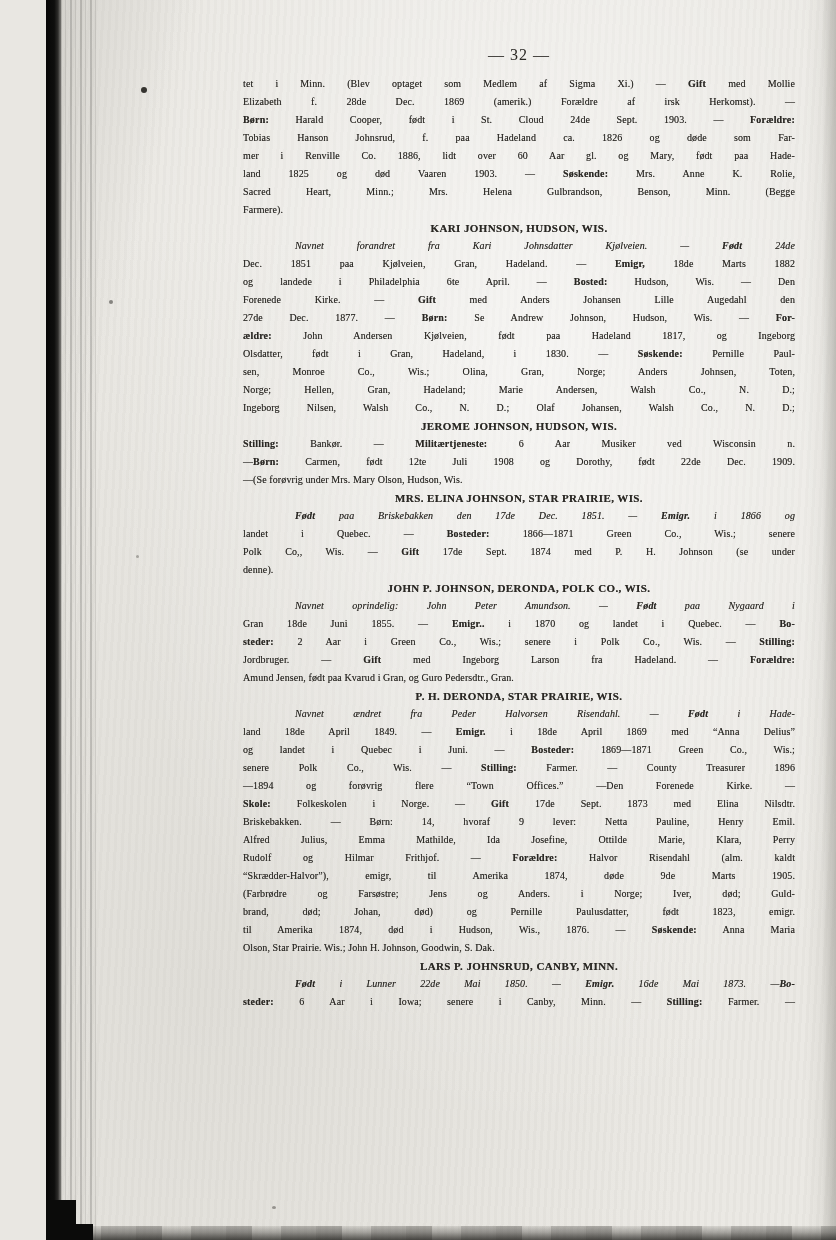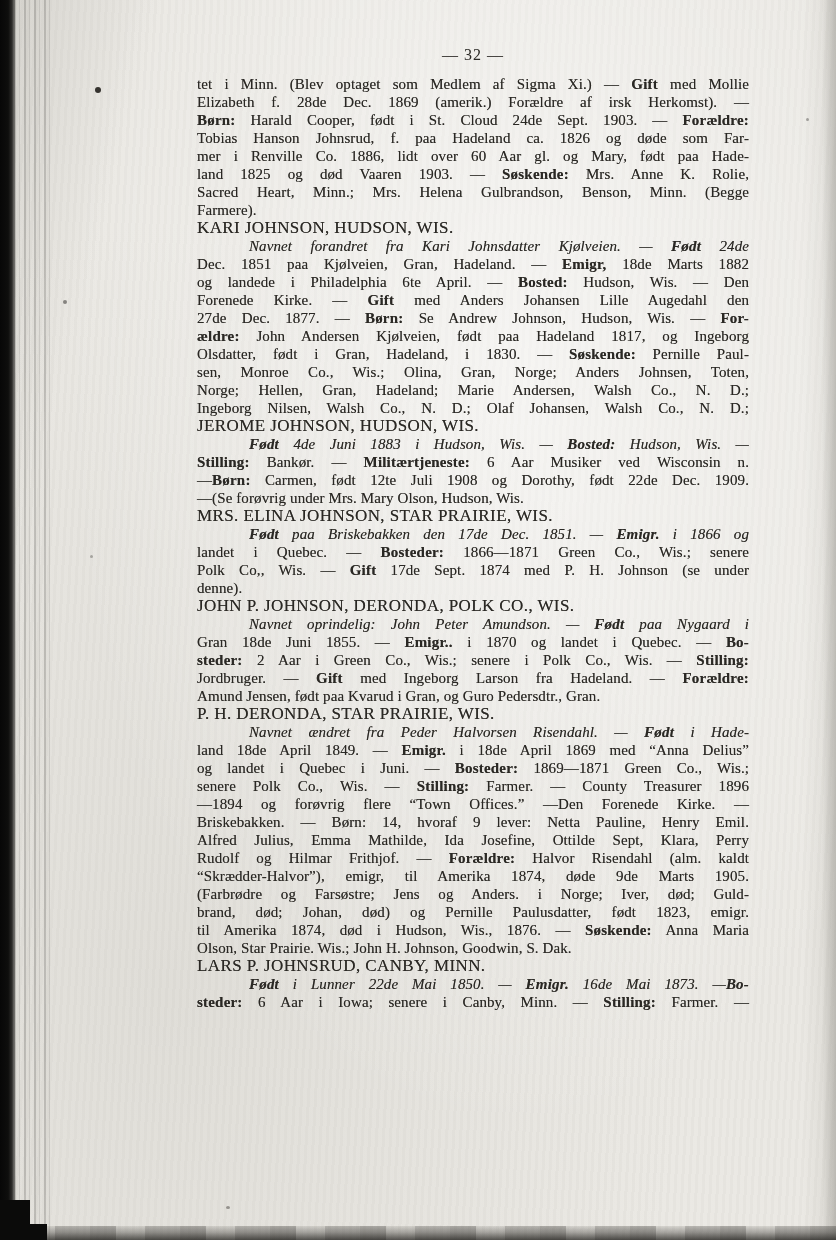--- a/index.html
+++ b/index.html
@@ -10,20 +10,21 @@
   }
   .page{
     position:absolute;inset:0;
     background:
       radial-gradient(ellipse at 62% 30%, rgba(255,255,255,.55), rgba(255,255,255,0) 62%),
       radial-gradient(ellipse at 20% 80%, rgba(190,188,180,.25), rgba(190,188,180,0) 55%),
       linear-gradient(105deg, rgba(175,173,166,.35) 0%, rgba(235,233,228,.0) 14%),
       linear-gradient(to left, rgba(180,178,170,.30) 0%, rgba(235,233,228,0) 4%),
       repeating-linear-gradient(93deg, rgba(120,118,112,.035) 0 3px, rgba(255,255,255,.03) 3px 7px),
       #eae8e3;
+    margin-left: 46px;
   }
   
   .edge-left-bar{
     position:absolute;left:0;top:0;bottom:0;width:15px;
     background:linear-gradient(to right,#070707 0%,#0e0e0d 55%,#2e2d2b 80%,rgba(70,69,66,.55) 100%);
   }
   .edge-left-striations{
     position:absolute;left:14px;top:0;bottom:0;width:36px;
     background:
       repeating-linear-gradient(to right,
@@ -50,33 +51,33 @@
     position:absolute;left:197px;top:0;width:552px;
     color:#2a2824;
   }
   .page-number{
     position:absolute;top:46px;left:0;width:100%;
     text-align:center;font-size:16px;letter-spacing:1px;
     color:#2a2824;
   }
   .entries{position:absolute;top:75px;left:0;width:100%;}
   .text-line{
-    height:18px;line-height:18px;font-size:15px;
+    height:18px;line-height:18px;font-size:10px;
     text-align:justify;text-align-last:justify;
     white-space:nowrap;
     letter-spacing:.1px;
     text-shadow:0 0 .5px rgba(42,40,36,.55);
   }
   .text-line.last{text-align-last:left;}
   .text-line.last.jlast{text-align-last:justify;}
   .text-line.indent{padding-left:52px;font-style:italic;}
   .text-line b{font-weight:700;letter-spacing:.2px;}
   .entry-heading{
-    height:18px;line-height:18px;font-size:17px;font-weight:400;
-    text-align:left;letter-spacing:.4px;
+    height:18px;line-height:18px;font-size:11px;font-weight:700;
+    text-align:center;letter-spacing:.4px;
     text-shadow:0 0 .5px rgba(30,28,24,.6);
   }
 </style>
 </head>
 <body>
 
 <div class="page">
   <div class="edge-left-striations"></div>
   <div class="edge-left-bar"></div>
   <div class="edge-right"></div>
@@ -106,43 +107,43 @@
         <div class="text-line">Dec. 1851 paa Kjølveien, Gran, Hadeland. — <b>Emigr,</b> 18de Marts 1882</div>
         <div class="text-line">og landede i Philadelphia 6te April. — <b>Bosted:</b> Hudson, Wis. — Den</div>
         <div class="text-line">Forenede Kirke. — <b>Gift</b> med Anders Johansen Lille Augedahl den</div>
         <div class="text-line">27de Dec. 1877. — <b>Børn:</b> Se Andrew Johnson, Hudson, Wis. — <b>For-</b></div>
         <div class="text-line"><b>ældre:</b> John Andersen Kjølveien, født paa Hadeland 1817, og Ingeborg</div>
         <div class="text-line">Olsdatter, født i Gran, Hadeland, i 1830. — <b>Søskende:</b> Pernille Paul-</div>
         <div class="text-line">sen, Monroe Co., Wis.; Olina, Gran, Norge; Anders Johnsen, Toten,</div>
         <div class="text-line">Norge; Hellen, Gran, Hadeland; Marie Andersen, Walsh Co., N. D.;</div>
         <div class="text-line">Ingeborg Nilsen, Walsh Co., N. D.; Olaf Johansen, Walsh Co., N. D.;</div>
         <div class="entry-heading">JEROME JOHNSON, HUDSON, WIS.</div>
-        <div class="text-line indent"><b>Født</b> 4de Juni 1883 i Hudson, Wis. — <b>Bosted:</b> Hudson, Wis. —</div>
         <div class="text-line"><b>Stilling:</b> Bankør. — <b>Militærtjeneste:</b> 6 Aar Musiker ved Wisconsin n.</div>
         <div class="text-line">—<b>Børn:</b> Carmen, født 12te Juli 1908 og Dorothy, født 22de Dec. 1909.</div>
         <div class="text-line last">—(Se forøvrig under Mrs. Mary Olson, Hudson, Wis.</div>
         <div class="entry-heading">MRS. ELINA JOHNSON, STAR PRAIRIE, WIS.</div>
         <div class="text-line indent"><b>Født</b> paa Briskebakken den 17de Dec. 1851. — <b>Emigr.</b> i 1866 og</div>
         <div class="text-line">landet i Quebec. — <b>Bosteder:</b> 1866—1871 Green Co., Wis.; senere</div>
         <div class="text-line">Polk Co,, Wis. — <b>Gift</b> 17de Sept. 1874 med P. H. Johnson (se under</div>
         <div class="text-line last">denne).</div>
         <div class="entry-heading">JOHN P. JOHNSON, DERONDA, POLK CO., WIS.</div>
         <div class="text-line indent">Navnet oprindelig: John Peter Amundson. — <b>Født</b> paa Nygaard i</div>
         <div class="text-line">Gran 18de Juni 1855. — <b>Emigr..</b> i 1870 og landet i Quebec. — <b>Bo-</b></div>
         <div class="text-line"><b>steder:</b> 2 Aar i Green Co., Wis.; senere i Polk Co., Wis. — <b>Stilling:</b></div>
         <div class="text-line">Jordbruger. — <b>Gift</b> med Ingeborg Larson fra Hadeland. — <b>Forældre:</b></div>
         <div class="text-line last">Amund Jensen, født paa Kvarud i Gran, og Guro Pedersdtr., Gran.</div>
         <div class="entry-heading">P. H. DERONDA, STAR PRAIRIE, WIS.</div>
         <div class="text-line indent">Navnet ændret fra Peder Halvorsen Risendahl. — <b>Født</b> i Hade-</div>
         <div class="text-line">land 18de April 1849. — <b>Emigr.</b> i 18de April 1869 med “Anna Delius”</div>
         <div class="text-line">og landet i Quebec i Juni. — <b>Bosteder:</b> 1869—1871 Green Co., Wis.;</div>
         <div class="text-line">senere Polk Co., Wis. — <b>Stilling:</b> Farmer. — County Treasurer 1896</div>
         <div class="text-line">—1894 og forøvrig flere “Town Offices.” —Den Forenede Kirke. —</div>
+        <div class="text-line"><b>Skole:</b> Folkeskolen i Norge. — <b>Gift</b> 17de Sept. 1873 med Elina Nilsdtr.</div>
         <div class="text-line">Briskebakken. — Børn: 14, hvoraf 9 lever: Netta Pauline, Henry Emil.</div>
-        <div class="text-line">Alfred Julius, Emma Mathilde, Ida Josefine, Ottilde Sept, Klara, Perry</div>
+        <div class="text-line">Alfred Julius, Emma Mathilde, Ida Josefine, Ottilde Marie, Klara, Perry</div>
         <div class="text-line">Rudolf og Hilmar Frithjof. — <b>Forældre:</b> Halvor Risendahl (alm. kaldt</div>
         <div class="text-line">“Skrædder-Halvor”), emigr, til Amerika 1874, døde 9de Marts 1905.</div>
         <div class="text-line">(Farbrødre og Farsøstre; Jens og Anders. i Norge; Iver, død; Guld-</div>
         <div class="text-line">brand, død; Johan, død) og Pernille Paulusdatter, født 1823, emigr.</div>
         <div class="text-line">til Amerika 1874, død i Hudson, Wis., 1876. — <b>Søskende:</b> Anna Maria</div>
         <div class="text-line last">Olson, Star Prairie. Wis.; John H. Johnson, Goodwin, S. Dak.</div>
         <div class="entry-heading">LARS P. JOHNSRUD, CANBY, MINN.</div>
         <div class="text-line indent"><b>Født</b> i Lunner 22de Mai 1850. — <b>Emigr.</b> 16de Mai 1873. —<b>Bo-</b></div>
         <div class="text-line last jlast"><b>steder:</b> 6 Aar i Iowa; senere i Canby, Minn. — <b>Stilling:</b> Farmer. —</div>
       </div>

